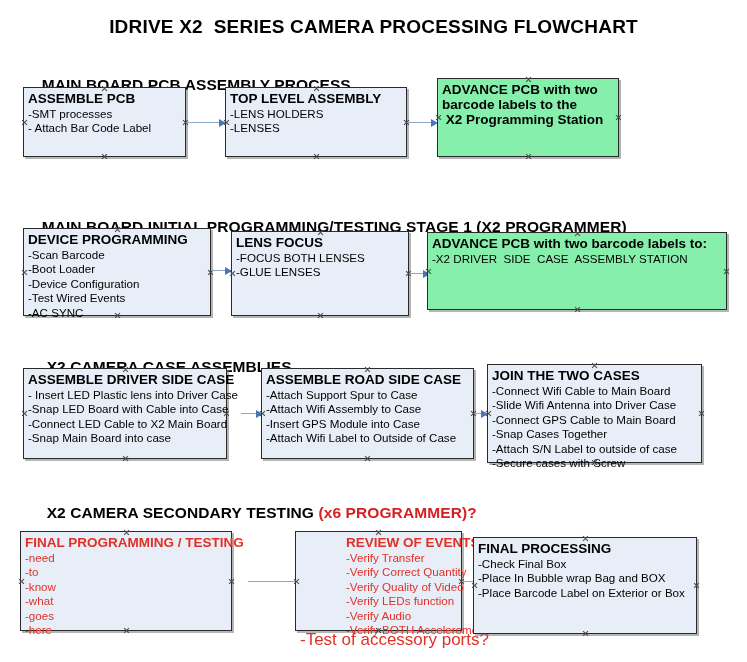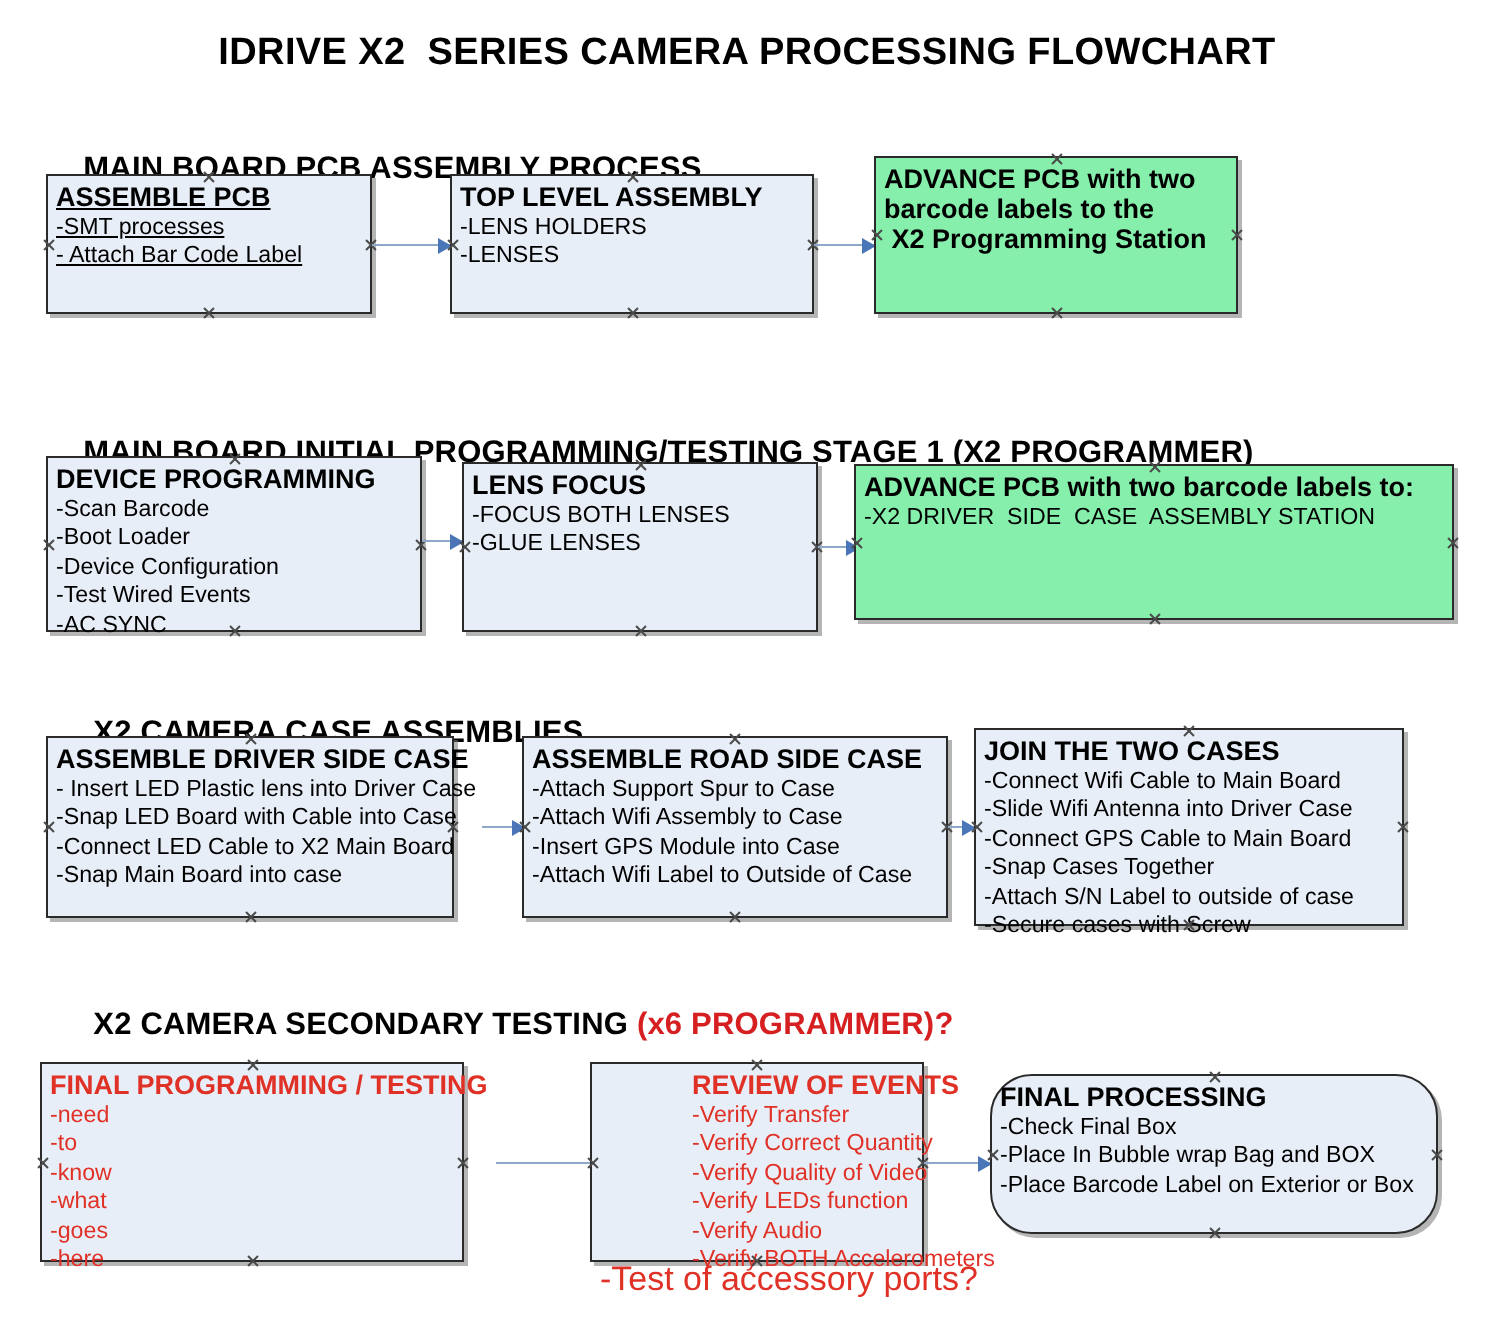--- a/index.html
+++ b/index.html
@@ -109,21 +109,21 @@
 <body>
 
 <div id="canvas">
 
   <div class="title">IDRIVE X2  SERIES CAMERA PROCESSING FLOWCHART</div>
 
   <div class="section-head" style="left:24px; top:58px;">
     <span>MAIN BOARD PCB ASSEMBLY PROCESS</span>
   </div>
 
-  <div class="box" style="left:23px; top:87px; width:163px; height:70px;text-decoration:underline;">
+  <div class="box" style="left:23px; top:87px; width:163px; height:70px;">
     <div class="box-inner">
       <h4>ASSEMBLE PCB</h4>
       <ul>
         <li>-SMT processes</li>
         <li>- Attach Bar Code Label</li>
       </ul>
     </div>
     <span class="handle" style="left:50%; top:0;"></span>
     <span class="handle" style="left:50%; top:100%;"></span>
     <span class="handle" style="left:0; top:50%;"></span>
@@ -322,21 +322,21 @@
     <span class="handle" style="left:50%; top:0;"></span>
     <span class="handle" style="left:50%; top:100%;"></span>
     <span class="handle" style="left:0; top:50%;"></span>
     <span class="handle" style="left:100%; top:50%;"></span>
   </div>
 
   <div class="conn" style="left:462px; top:581px; width:33px;">
     <span class="arrow"></span>
   </div>
 
-  <div class="box" style="left:495px; top:537px; width:224px; height:80px;border-radius:21px;">
+  <div class="box" style="left:473px; top:537px; width:224px; height:97px;">
     <div class="box-inner">
       <h4>FINAL PROCESSING</h4>
       <ul>
         <li>-Check Final Box</li>
         <li>-Place In Bubble wrap Bag and BOX</li>
         <li>-Place Barcode Label on Exterior or Box</li>
       </ul>
     </div>
     <span class="handle" style="left:50%; top:0;"></span>
     <span class="handle" style="left:50%; top:100%;"></span>

